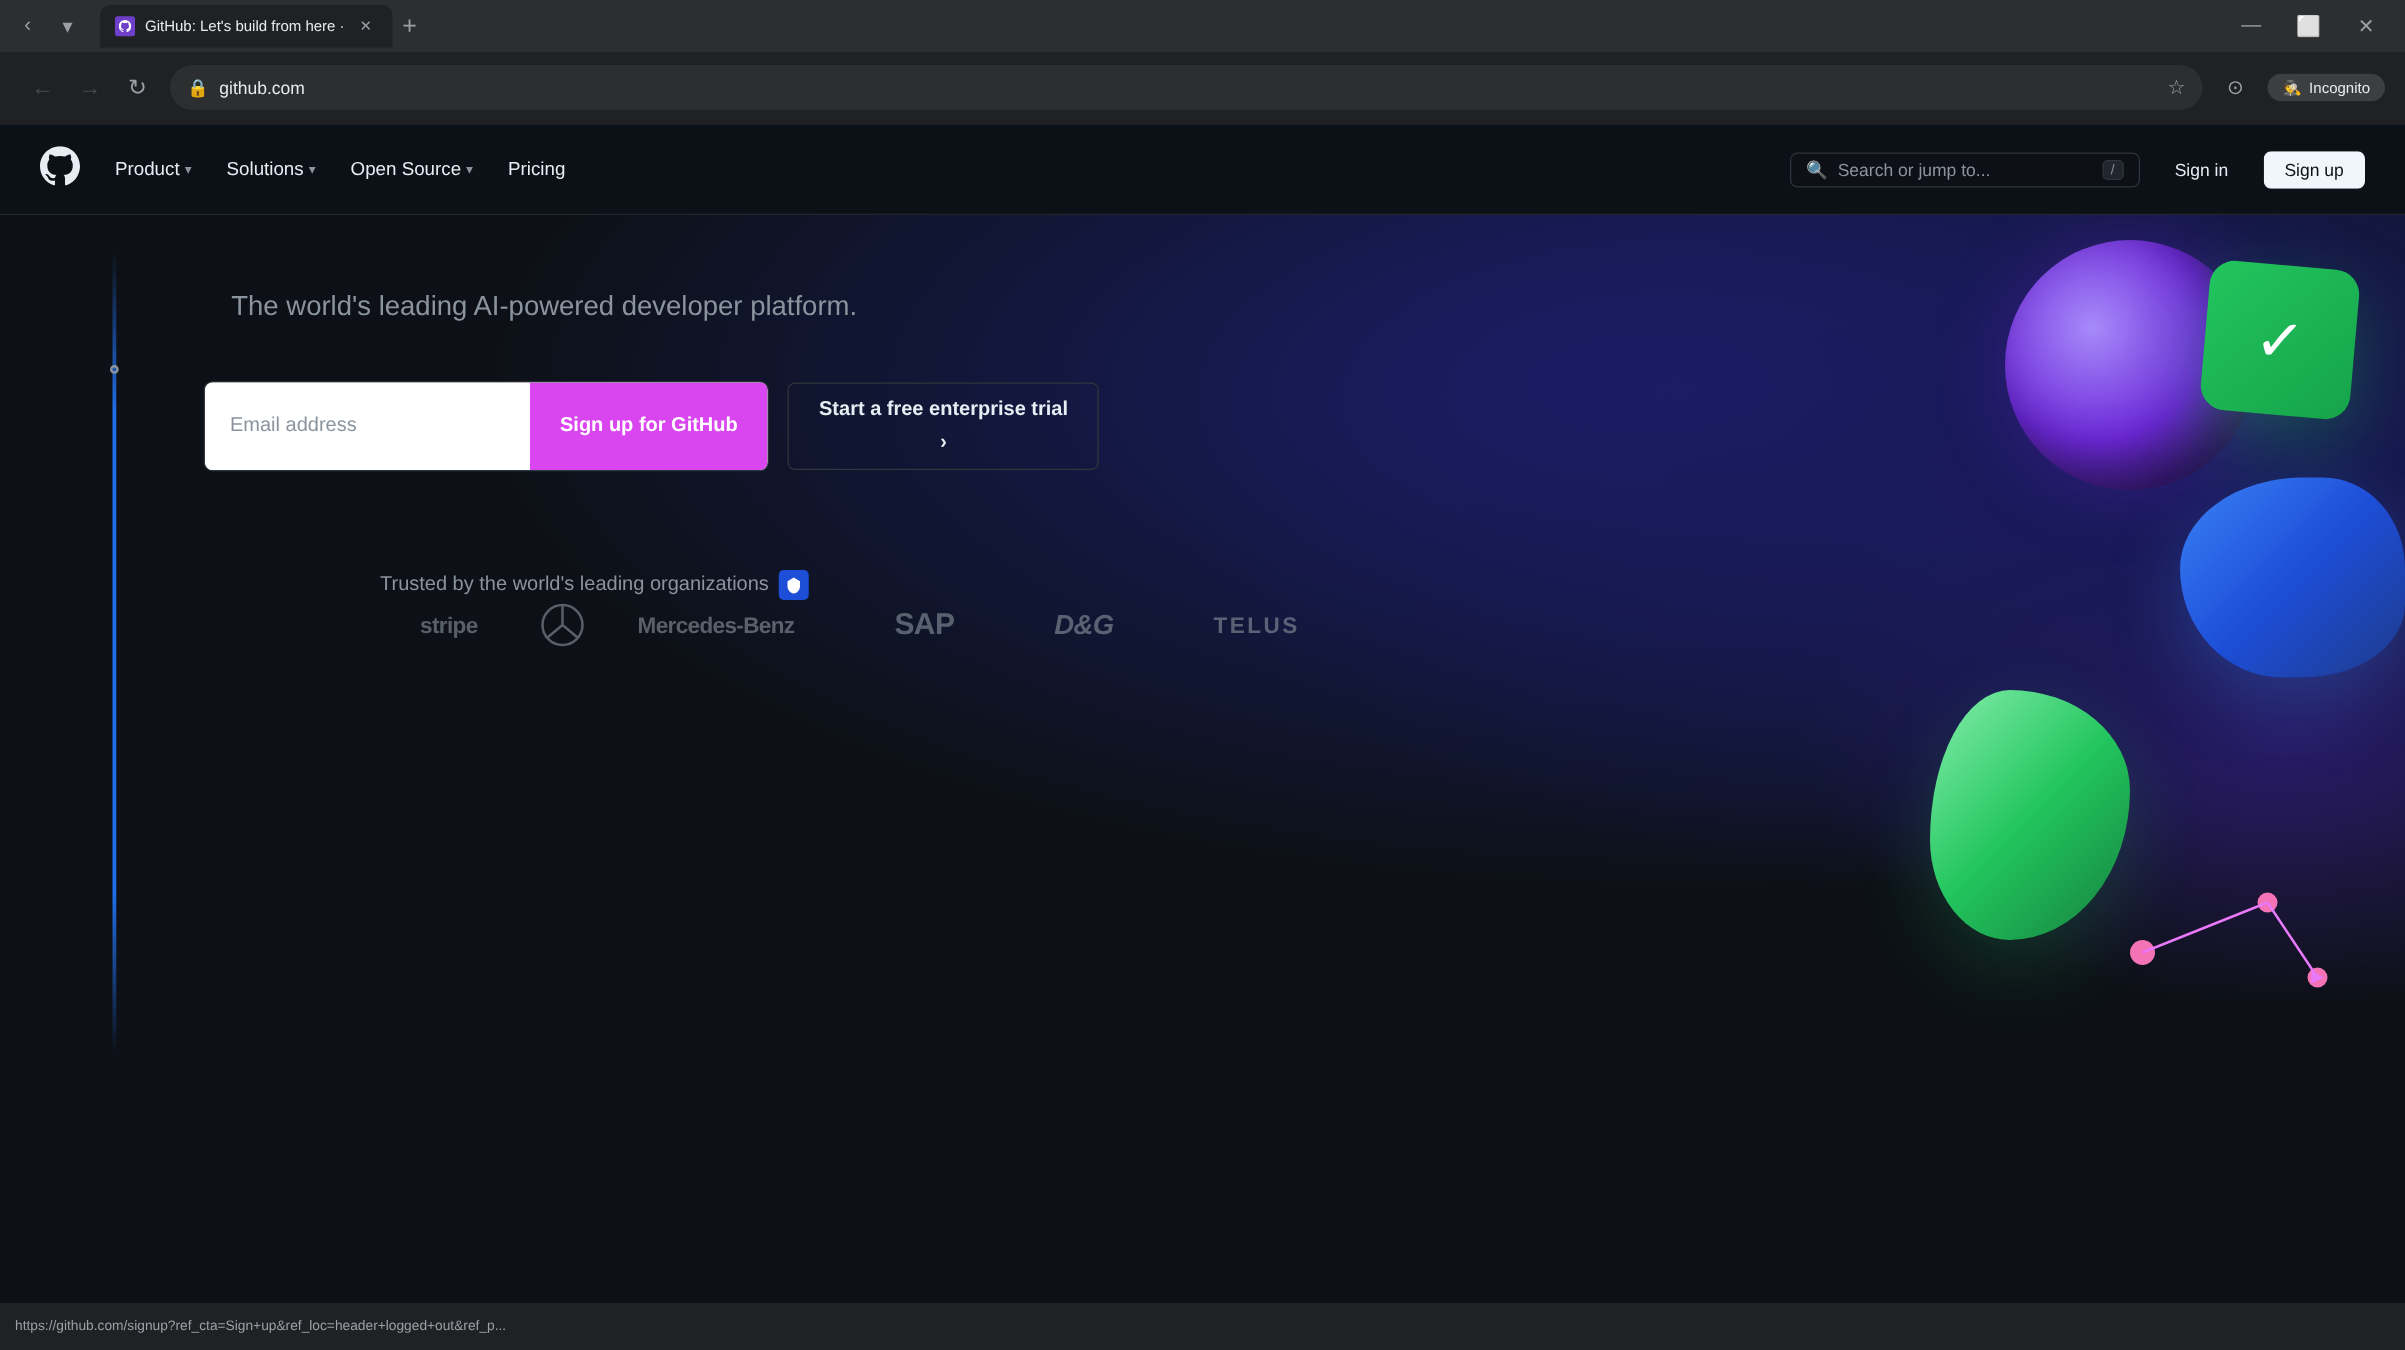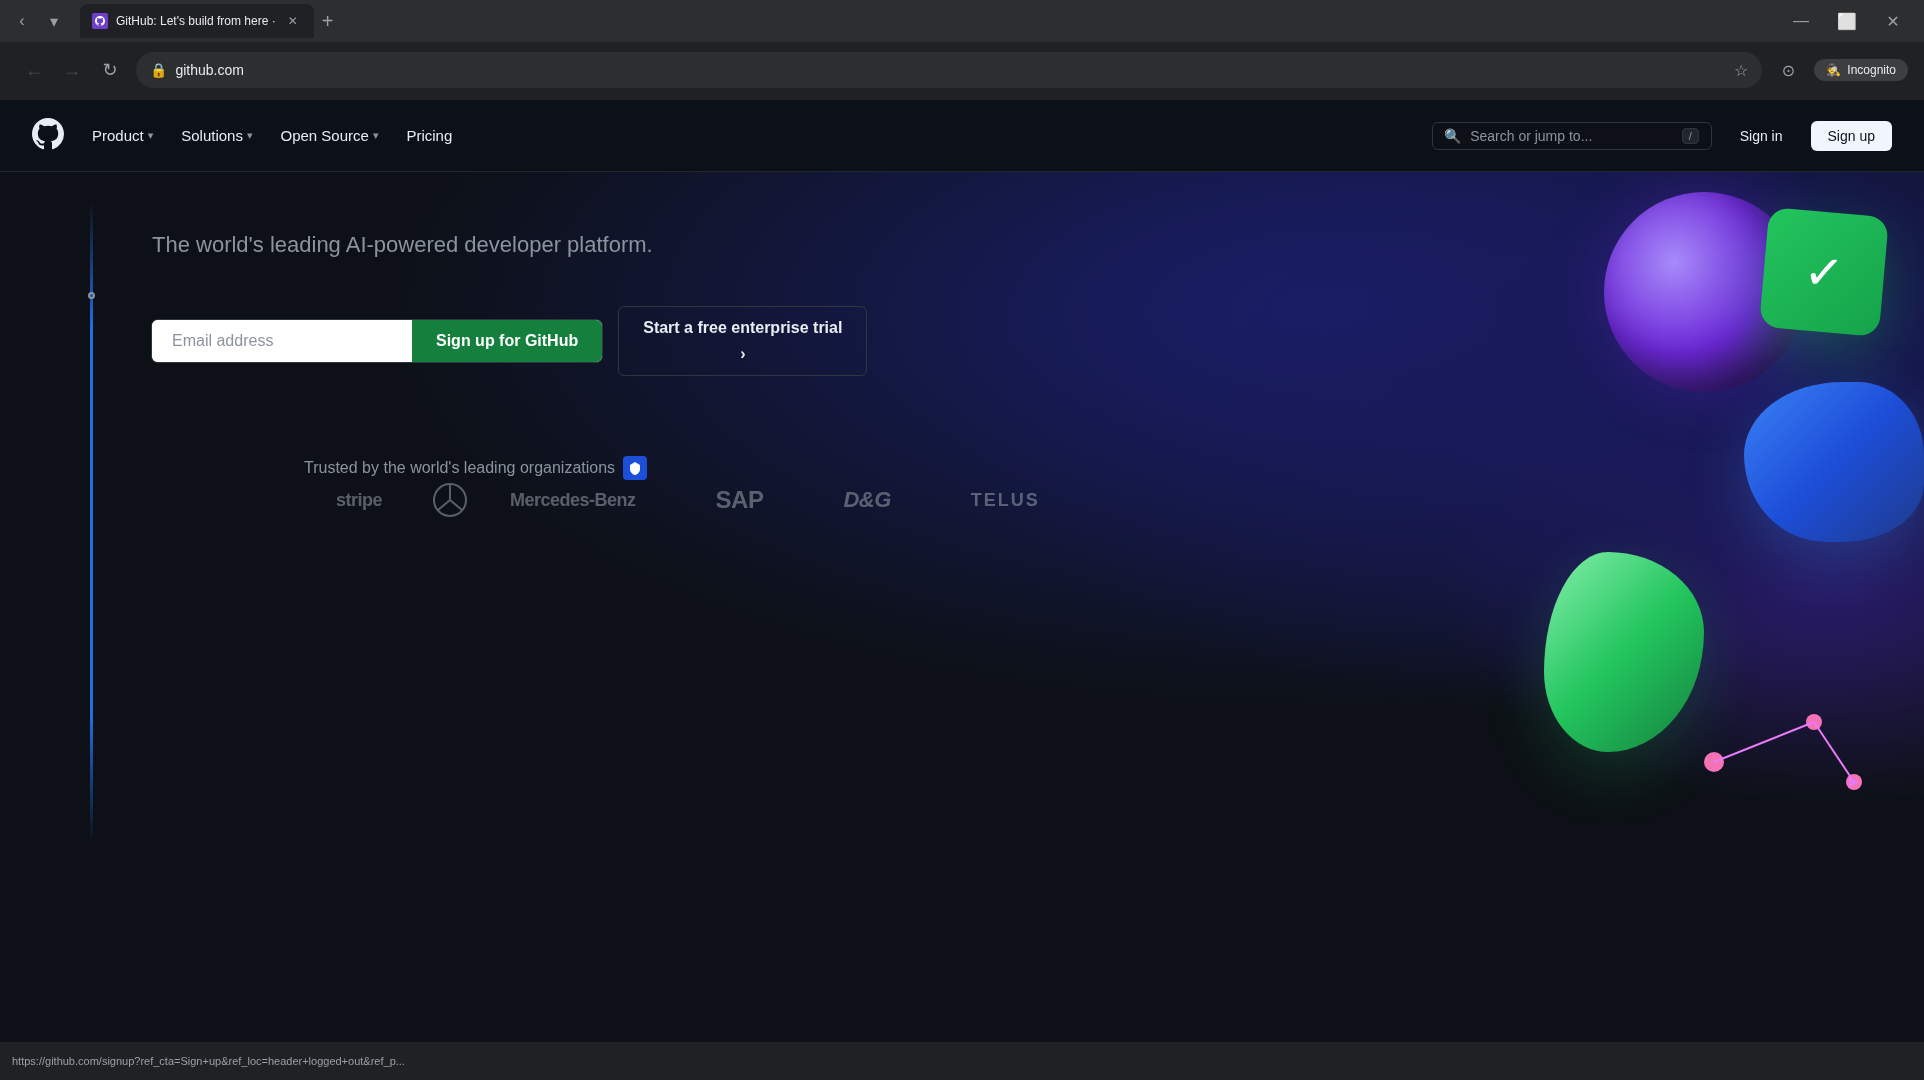--- a/index.html
+++ b/index.html
@@ -433,27 +433,28 @@
       color: #ffffff;
       letter-spacing: -2px;
       margin-bottom: 24px;
     }
 
     .hero-subtitle {
       font-size: 22px;
       color: #8b949e;
       margin-bottom: 48px;
       font-weight: 400;
+      margin-left: 33px;
     }
 
     .hero-cta {
       display: flex;
-      align-items: center;
       gap: 16px;
       flex-wrap: wrap;
+      margin-left: 12px;
     }
 
     .email-form {
       display: flex;
       background: #ffffff;
       border-radius: 6px;
       overflow: hidden;
       box-shadow: 0 0 0 1px #30363d;
     }
 
@@ -466,21 +467,21 @@
       color: #1f2328;
       width: 260px;
     }
 
     .email-input::placeholder {
       color: #8b949e;
     }
 
     .signup-btn {
       padding: 12px 24px;
-      background: #15803d;
+      background: #d946ef;
       color: #ffffff;
       border: none;
       font-size: 16px;
       font-weight: 600;
       cursor: pointer;
       white-space: nowrap;
     }
 
     .enterprise-btn {
       display: flex;

